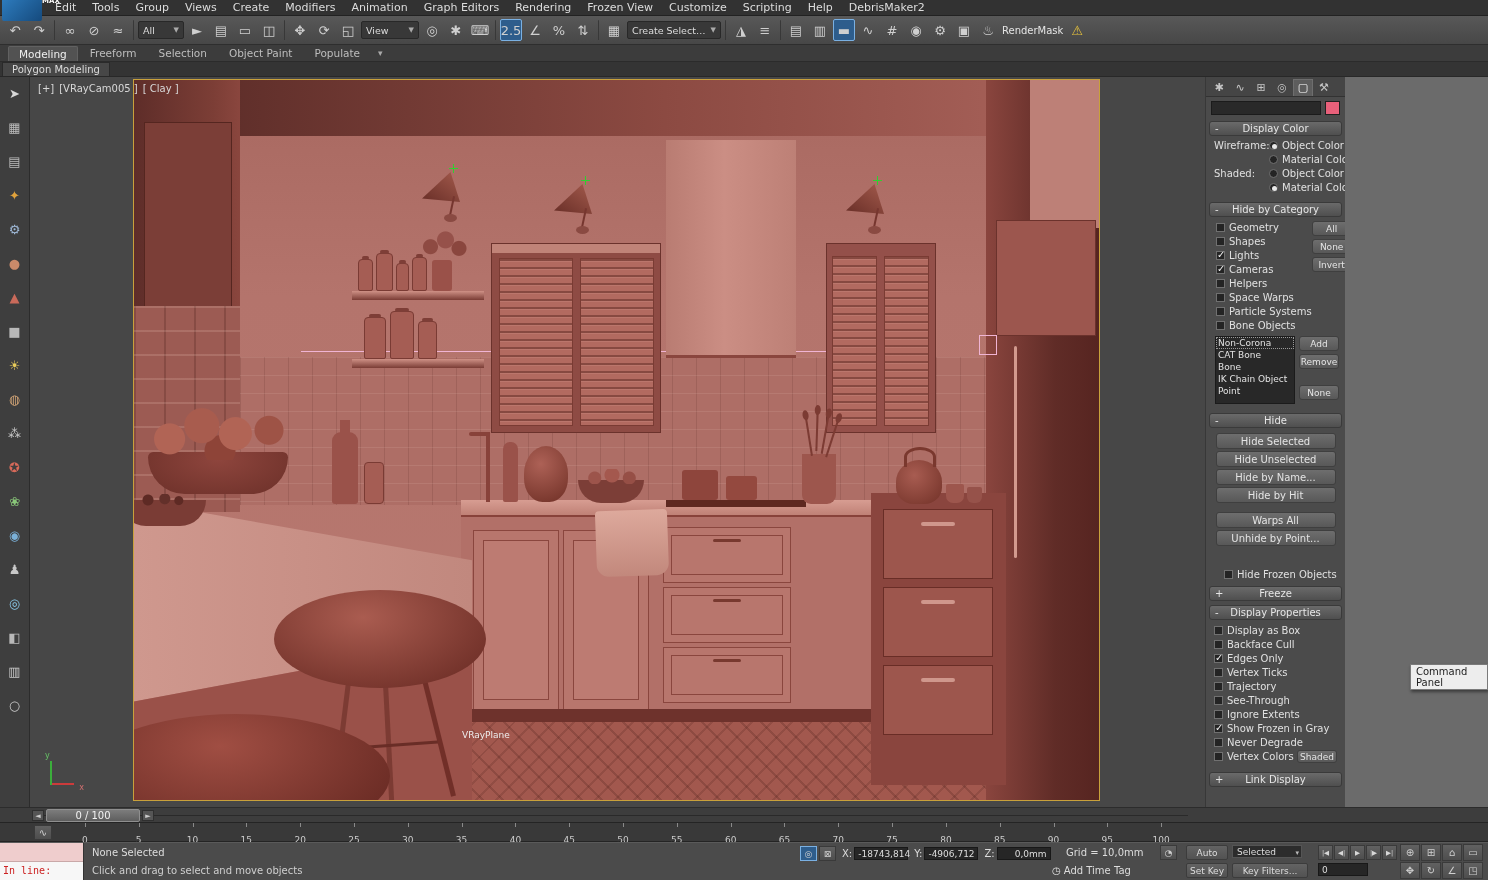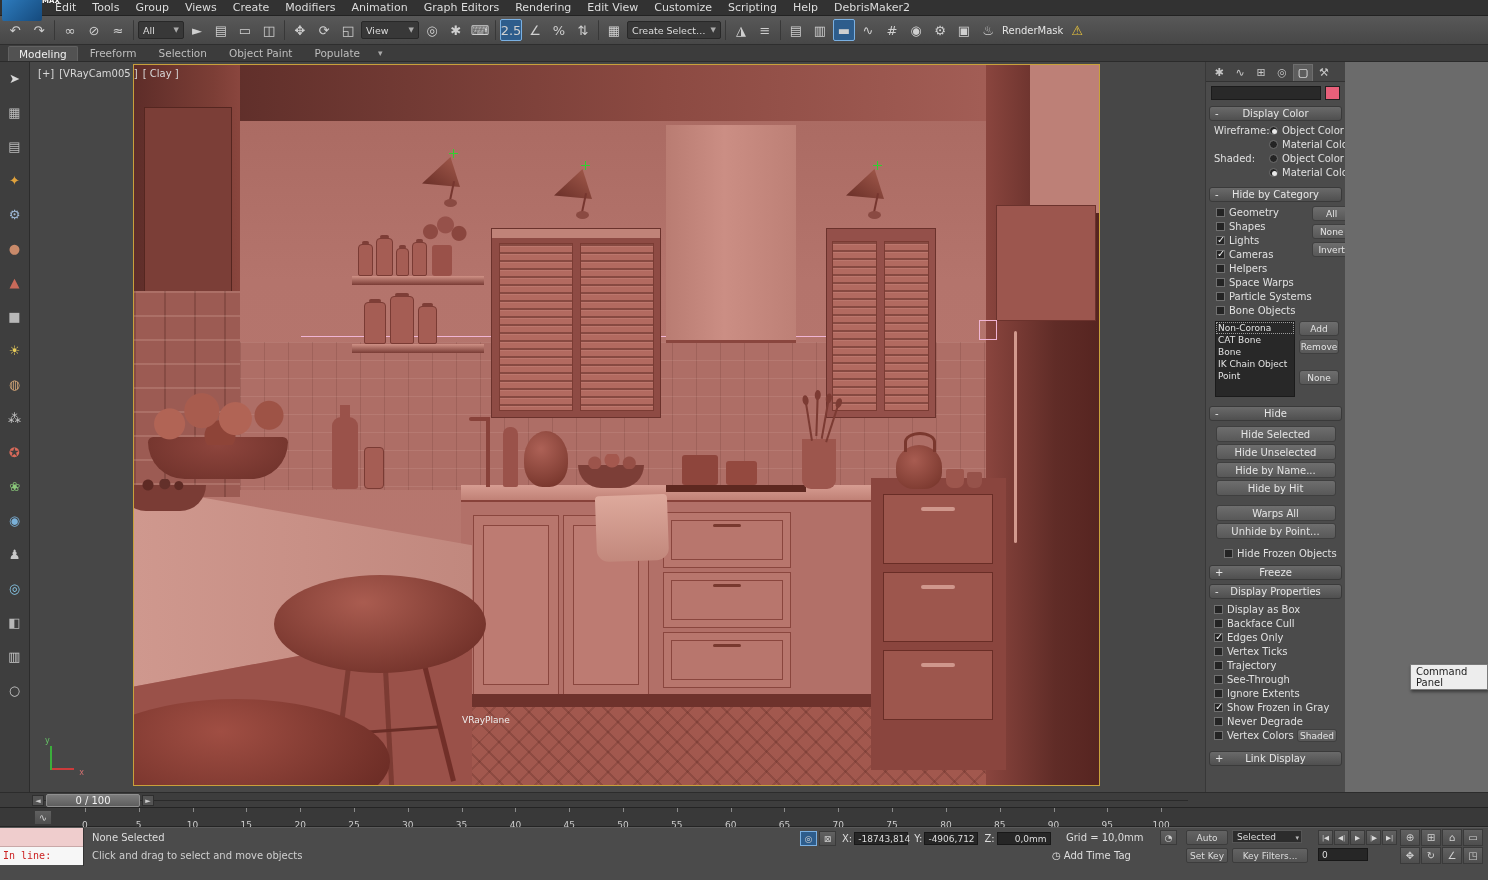--- a/index.html
+++ b/index.html
@@ -152,29 +152,29 @@
 .radio{width:9px;height:9px;border-radius:50%;background:#242424;border:1px solid #707070;margin-right:4px;position:relative;flex:none;}
 .radiorow.checked .radio::after{content:"";position:absolute;left:2px;top:2px;width:5px;height:5px;border-radius:50%;background:#e8e8e8;}
 .cbrow{display:flex;align-items:center;height:14px;padding-left:5px;font-size:10px;color:#e0e0e0;white-space:nowrap;}
 .cb{width:9px;height:9px;background:#242424;border:1px solid #707070;margin-right:4px;position:relative;flex:none;}
 .cbrow.checked .cb::after{content:"✓";position:absolute;left:0;top:-3px;font-size:10px;color:#f0f0f0;}
 .hbc{display:flex;padding:3px 3px 1px 2px;}
 .hbc-left{flex:1;display:flex;flex-direction:column;}
 .hbc-right{width:44px;display:flex;flex-direction:column;gap:3px;padding-top:1px;}
 .btn-sm{width:40px;height:15px;background:linear-gradient(#6e6e6e,#585858);border:1px solid #3f3f3f;border-radius:3px;color:#e4e4e4;font-size:9px;text-align:center;line-height:14px;}
 .listrow{display:flex;gap:4px;padding:3px 3px 5px 6px;}
-.lbox{width:82px;height:76px;background:#282828;border:1px solid #1b1b1b;overflow:hidden;}
+.lbox{width:82px;height:68px;background:#282828;border:1px solid #1b1b1b;overflow:hidden;}
 .li{font-size:9px;line-height:12px;padding-left:2px;color:#e2e2e2;white-space:nowrap;overflow:hidden;}
 .li:first-child{outline:1px dotted #9a9a9a;outline-offset:-1px;}
 .lbtns{display:flex;flex-direction:column;gap:3px;}
 .lgap{height:10px;}
 .hidebtns{padding:3px 0 2px;}
 .btn{display:block;margin:2px auto;width:120px;height:16px;background:linear-gradient(#6e6e6e,#585858);border:1px solid #3f3f3f;border-radius:3px;color:#e4e4e4;font-size:10px;text-align:center;line-height:15px;}
 .hidebtns .btn:nth-child(5){margin-top:9px;}
-.frozen{margin:3px 0 5px 10px;text-align:right;}
+.frozen{margin:17px 0 5px 10px;text-align:right;}
 .dpbody{padding:3px 0 5px;}
 .btn-tiny{margin-left:auto;margin-right:5px;width:40px;height:13px;background:linear-gradient(#6e6e6e,#585858);border:1px solid #3f3f3f;border-radius:3px;font-size:9px;text-align:center;line-height:12px;color:#e4e4e4;}
 .rightpane{flex:1;background:#6b6b6b;}
 
 
 .tooltip{position:absolute;left:1410px;top:664px;background:#ededed;border:1px solid #7a7a7a;color:#222;font-size:10px;padding:1px 5px;z-index:60;box-shadow:1px 2px 3px rgba(0,0,0,.45);}
 
 
 .timeslider{position:relative;height:15px;background:#3d3d3d;border-top:1px solid #2c2c2c;}
 .timeslider::after{content:"";position:absolute;left:32px;right:300px;top:7px;height:1px;background:#2a2a2a;}
@@ -223,21 +223,21 @@
     <span class="logo">MAX</span>
     <span class="mitem">Edit</span>
       <span class="mitem">Tools</span>
       <span class="mitem">Group</span>
       <span class="mitem">Views</span>
       <span class="mitem">Create</span>
       <span class="mitem">Modifiers</span>
       <span class="mitem">Animation</span>
       <span class="mitem">Graph Editors</span>
       <span class="mitem">Rendering</span>
-      <span class="mitem">Edit View</span>
+      <span class="mitem">Frozen View</span>
       <span class="mitem">Customize</span>
       <span class="mitem">Scripting</span>
       <span class="mitem">Help</span>
       <span class="mitem">DebrisMaker2</span>
   </div>
 
   <div class="toolbar">
     <span class="tbtn">
         <span class="tglyph">↶</span>
       </span>
@@ -358,20 +358,23 @@
       </span>
   </div>
 
   <div class="ribbontabs">
     <span class="rtab active">Modeling</span>
       <span class="rtab">Freeform</span>
       <span class="rtab">Selection</span>
       <span class="rtab">Object Paint</span>
       <span class="rtab">Populate</span>
     <span class="rtab-caret">▾</span>
+  </div>
+  <div class="polyrow">
+    <span class="polytab">Polygon Modeling</span>
   </div>
 
   <div class="main">
 
     <div class="leftstrip">
       <span class="ltool" style="color: rgb(216, 216, 216);">➤</span>
         <span class="ltool" style="color: rgb(188, 188, 188);">▦</span>
         <span class="ltool" style="color: rgb(188, 188, 188);">▤</span>
         <span class="ltool" style="color: rgb(224, 162, 60);">✦</span>
         <span class="ltool" style="color: rgb(159, 185, 216);">⚙</span>

